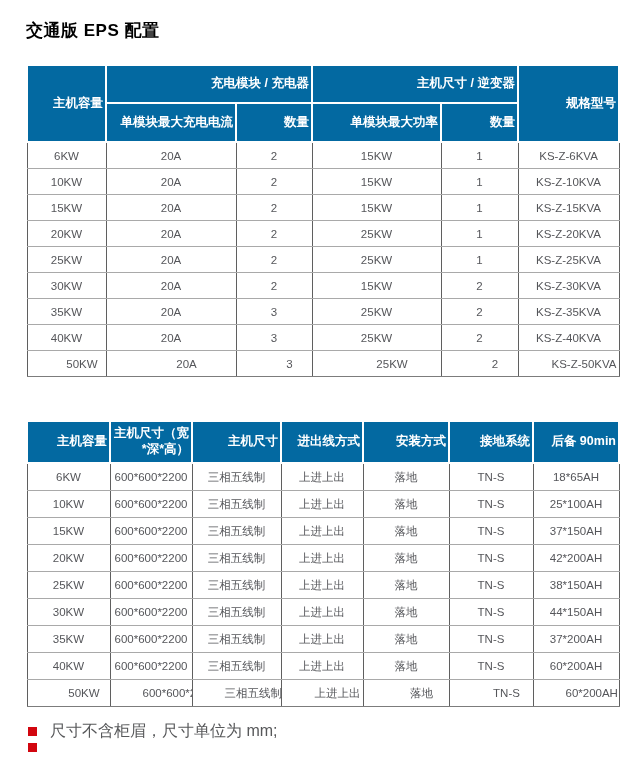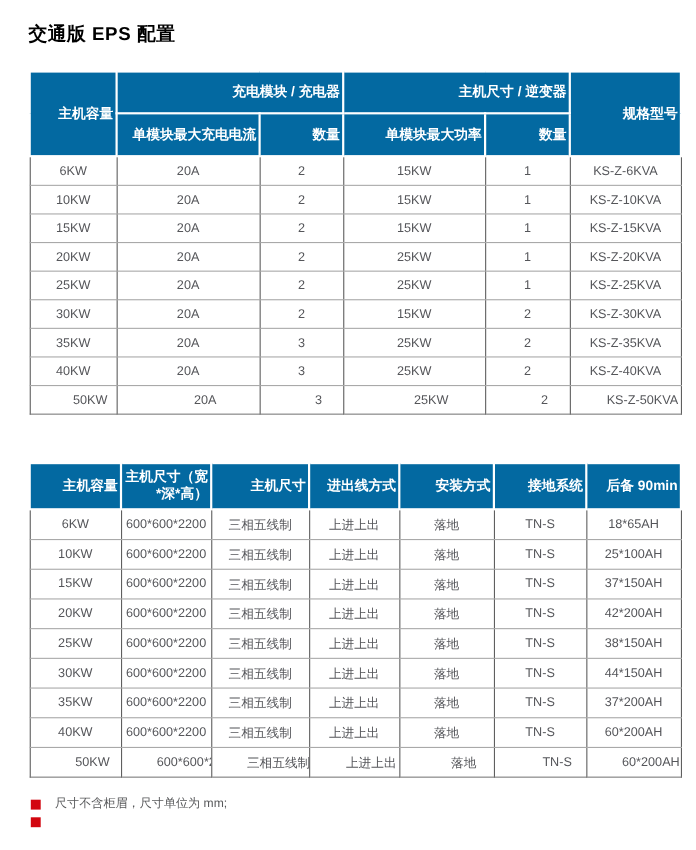--- a/index.html
+++ b/index.html
@@ -58,21 +58,21 @@
   }
   .t2 tbody td { height: 26px; }
   tbody tr:last-child td { border-bottom: 1px solid #7c7c7c; padding-left: 32px; }
   .t2 { margin-top: 43px; }
   .footnotes { margin-top: 18px; }
   .footnote {
     display: flex;
     align-items: center;
     margin: 0 2px 6px 2px;
     color: #57585a;
-    font-size: 11px;
+    font-size: 16px;
     line-height: 12px;
   }
   .fn-bullet {
     width: 9px;
     height: 9px;
     background: #d2060f;
     flex: 0 0 9px;
     margin-right: 13px;
   }
 </style>

